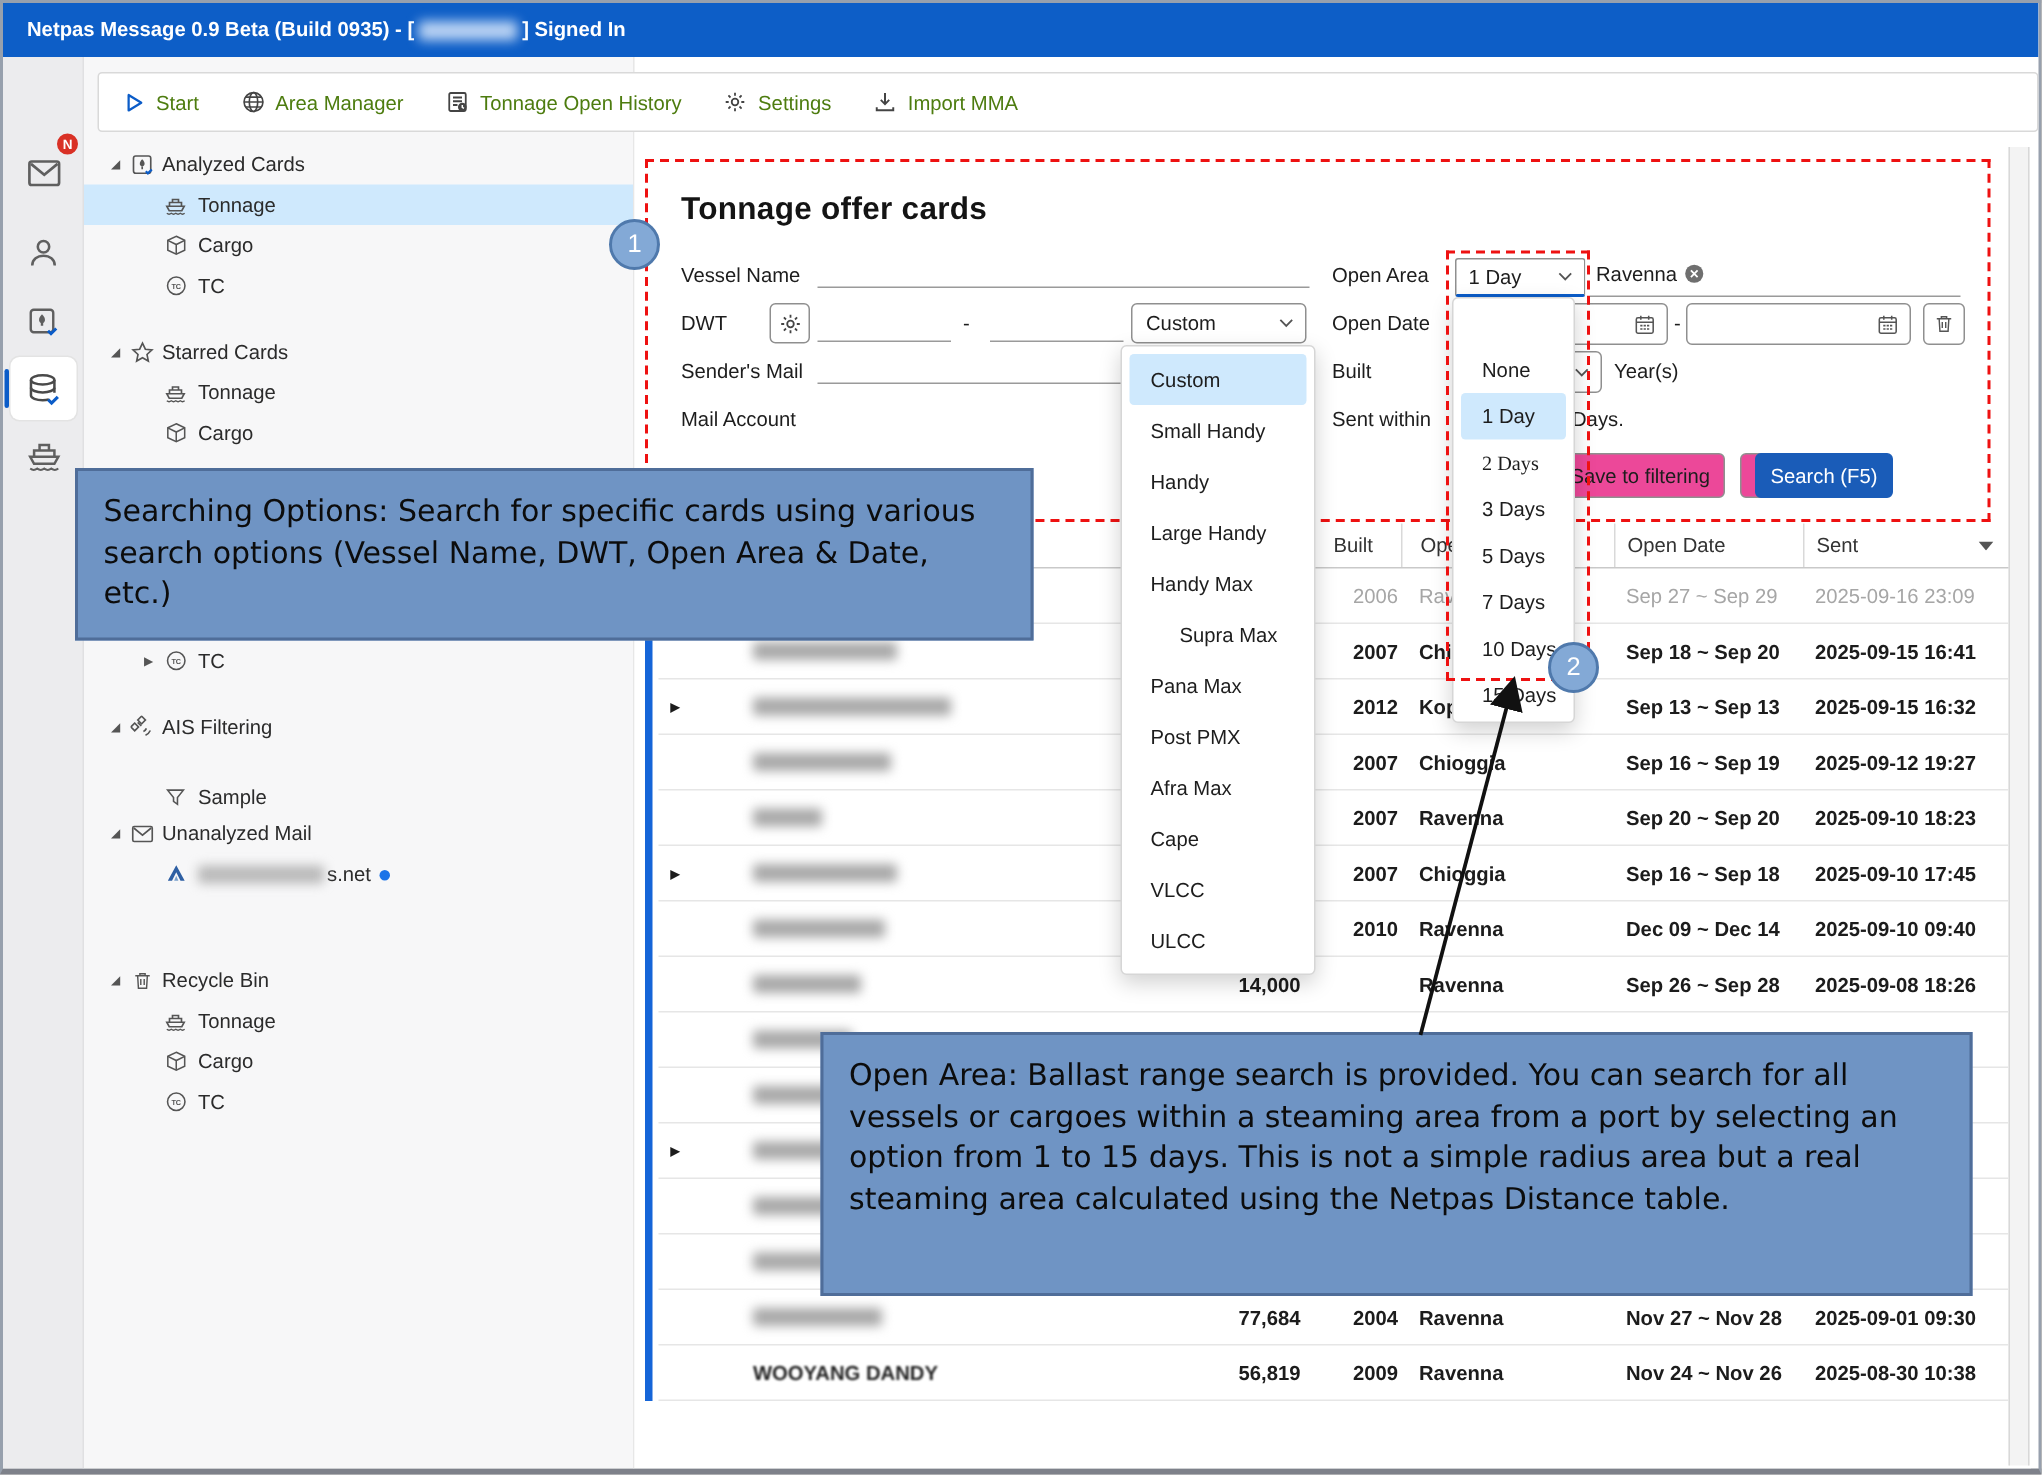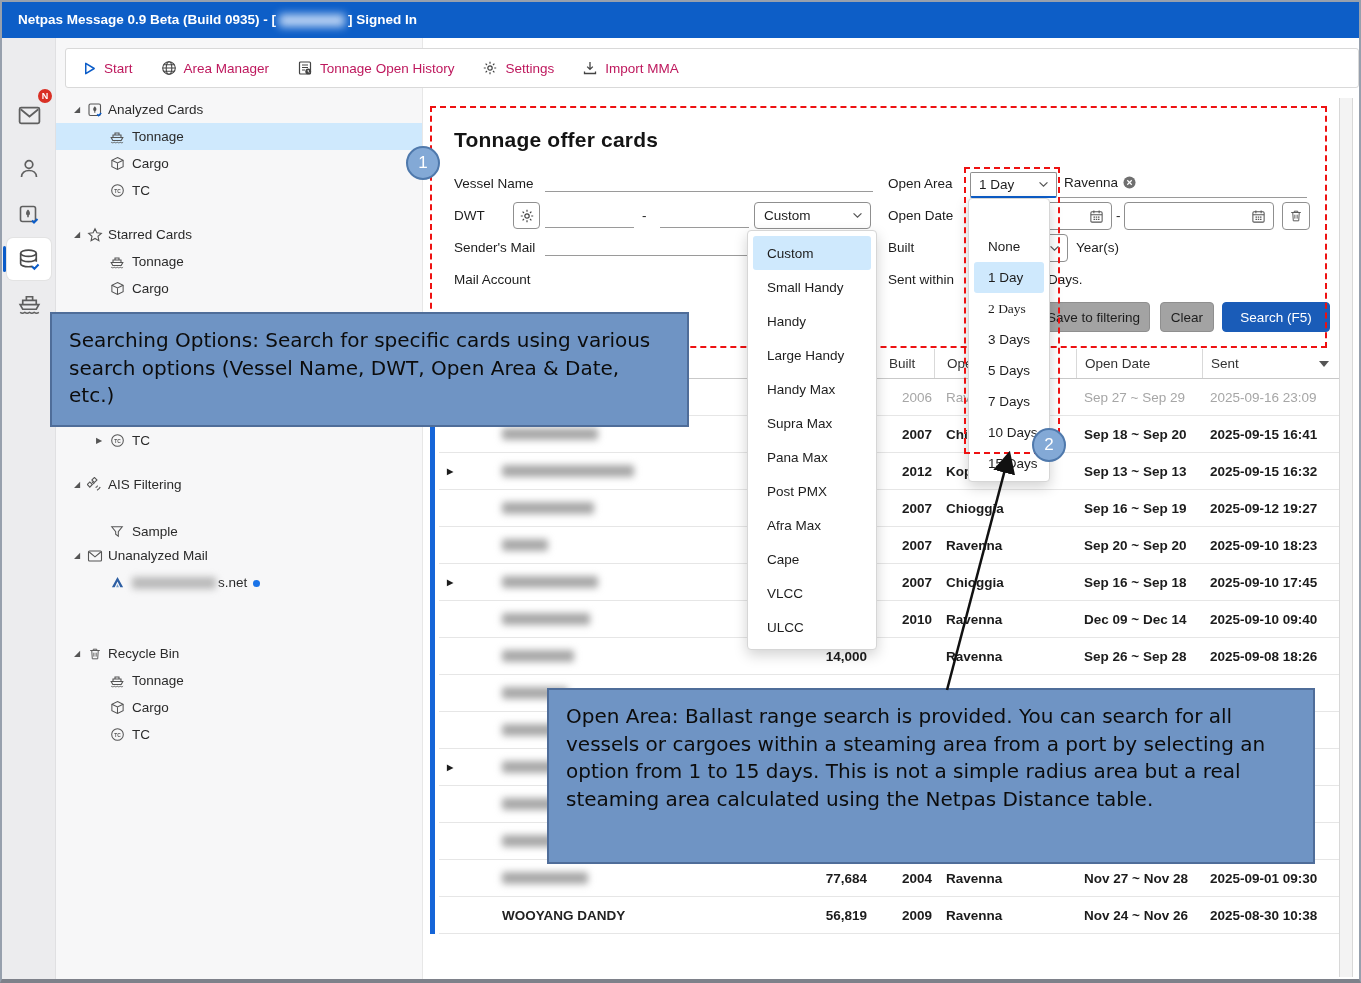--- a/index.html
+++ b/index.html
@@ -32,31 +32,31 @@
   .trow.sel{background:var(--selection)}
   .trow .arrow{position:absolute;font-size:8px;color:#555;width:14px;text-align:center}
   .trow .tic{position:absolute;width:18px;height:18px;display:flex;align-items:center;justify-content:center}
   .trow .tlabel{position:absolute;white-space:nowrap}
   .mailblur{display:inline-block;height:12px;background:#b9b9b9;border-radius:2px;filter:blur(3.5px);vertical-align:middle;margin-right:2px}
   .bluedot{display:inline-block;width:7px;height:7px;border-radius:50%;background:var(--link-dot);margin-left:6px;vertical-align:middle}
 
   
   .toolbar{position:absolute;left:63px;top:46px;width:1294px;height:40px;background:#fff;border:1px solid #d9d9d9;
     border-radius:3px;display:flex;align-items:center;gap:28px;padding-left:16px;z-index:5}
-  .tbitem{display:flex;align-items:flex-end;gap:7px;font-size:13.5px;color:#be185d;cursor:default}
+  .tbitem{display:flex;align-items:flex-end;gap:7px;font-size:13.5px;color:#4d7c0f;cursor:default}
   .ic{display:inline-flex;align-items:center;justify-content:center}
 
   
   .main{position:absolute;left:421px;top:86px;width:931px;height:891px;background:#fff}
   .page-title{position:absolute;left:452px;top:126px;font-size:21px;font-weight:bold;color:#141414;letter-spacing:.2px}
   .lbl{position:absolute;font-size:13.5px;color:#1d1d1d;white-space:nowrap}
   .ul{position:absolute;border-bottom:1px solid #9a9a9a}
   .ibox{position:absolute;border:1px solid #8f8f8f;border-radius:4px;background:#fff;display:flex;align-items:center;font-size:13.5px;color:#1d1d1d}
   .ibox .chev{margin-left:auto;padding-right:7px}
-  .btn{position:absolute;border:1px solid #8f8f8f;border-radius:4px;background:#a3a3a3;font-size:13.5px;color:#1d1d1d;
+  .btn{position:absolute;border:1px solid #8f8f8f;border-radius:4px;background:#ec4899;font-size:13.5px;color:#1d1d1d;
     display:flex;align-items:center;justify-content:center;cursor:default}
   .btn.primary{background:var(--search-button);border-color:var(--search-button);color:#fff}
   .tag{position:absolute;display:flex;align-items:center;gap:5px;font-size:13.5px;color:#1d1d1d}
 
   
   .panel{position:absolute;background:#fff;border:1px solid #d6d6d6;border-radius:4px;
     box-shadow:0 5px 14px rgba(0,0,0,.18);padding:5px 0;z-index:40}
   .opt{display:flex;align-items:center;font-size:13.5px;color:#1d1d1d;padding-left:14px;margin:0 5px;border-radius:3px}
   .opt.hl{background:var(--selection)}
 
@@ -452,21 +452,21 @@
       </span>
   </div>
   <div class="lbl" style="left:1074px;top:238px">Year(s)</div>
 
   <div class="lbl" style="left:886px;top:270px">Sent within</div>
   <div class="ibox" style="left:968px;top:264px;width:72px;height:28px"></div>
   <div class="lbl" style="left:1046px;top:270px">Days.</div>
 
   <div class="btn" style="left:1035px;top:300px;width:113px;height:30px">Save to filtering</div>
   <div class="btn" style="left:1158px;top:300px;width:54px;height:30px">Clear</div>
-  <div class="btn primary" style="left:1220px;top:300px;width:108px;height:30px">Search (F5)</div>
+  <div class="btn primary" style="left:1168px;top:300px;width:92px;height:30px">Search (F5)</div>
 
   <div class="bluebar"></div>
   <div class="tbl" id="tbl">
       <div class="tr head">
         <div class="td c-exp"></div>
         <div class="td c-name"></div>
         <div class="td c-dwt"></div>
         <div class="td c-built sep">Built</div>
         <div class="td c-port sep">Open Port</div>
         <div class="td c-odate sep">Open Date</div>
@@ -656,21 +656,21 @@
       </div>
       <div class="opt" style="height: 34px;">
         <span>Handy</span>
       </div>
       <div class="opt" style="height: 34px;">
         <span>Large Handy</span>
       </div>
       <div class="opt" style="height: 34px;">
         <span>Handy Max</span>
       </div>
-      <div class="opt" style="height: 34px;">
+      <div class="opt" style="height: 34px; justify-content: center;">
         <span>Supra Max</span>
       </div>
       <div class="opt" style="height: 34px;">
         <span>Pana Max</span>
       </div>
       <div class="opt" style="height: 34px;">
         <span>Post PMX</span>
       </div>
       <div class="opt" style="height: 34px;">
         <span>Afra Max</span>

